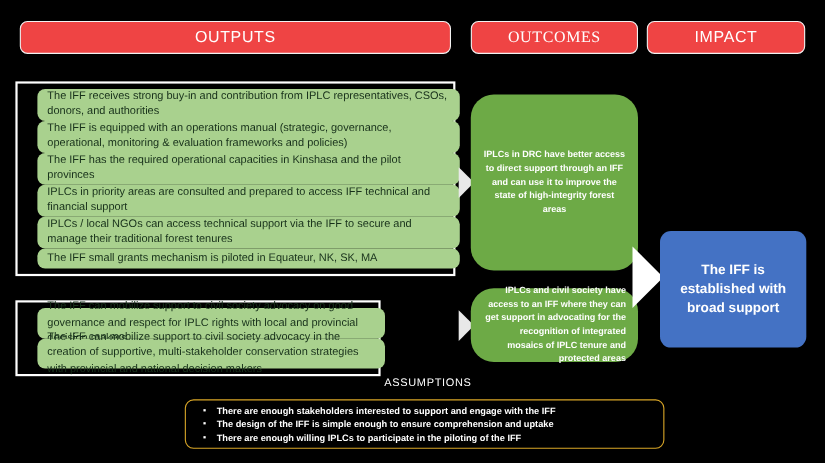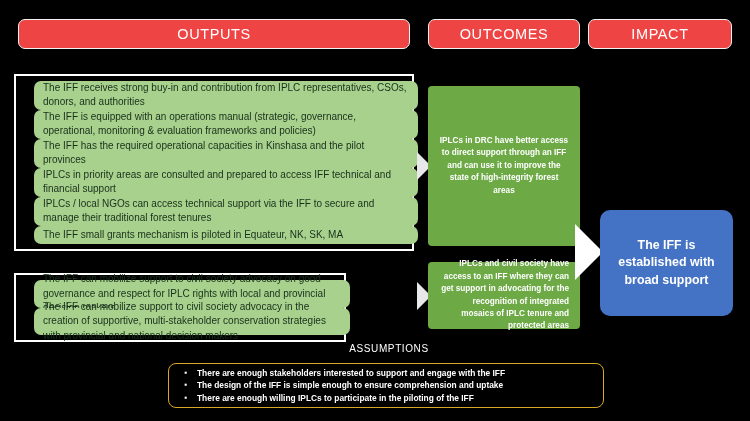--- a/index.html
+++ b/index.html
@@ -33,21 +33,21 @@
     background: #ef4444;
     color: #ffffff;
     display: flex;
     align-items: center;
     justify-content: center;
     font-size: 14.5px;
     letter-spacing: 0.6px;
     font-weight: 400;
   }
   #hdr-outputs  { left: 18px;  top: 19px; width: 392px; height: 30px; }
-  #hdr-outcomes { left: 428px; top: 19px; width: 152px; height: 30px; }
+  #hdr-outcomes { left: 428px; top: 19px; width: 152px; height: 30px; font-family: Liberation Serif, serif; }
   #hdr-impact   { left: 588px; top: 19px; width: 144px; height: 30px; }
 
   
   .group-panel {
     position: absolute;
     box-sizing: border-box;
     border: 2px solid #ffffff;
     background: #000000;
     padding: 5px 6px;
     display: flex;
@@ -73,21 +73,21 @@
   }
   .out-card.one-line { min-height: 17px; }
   .out-card.two-line { min-height: 26px; }
 
   
   .outcome {
     position: absolute;
     box-sizing: border-box;
     background: #6daa46;
     color: #ffffff;
-    border-radius: 4px;
+    border-radius: 21px;
     display: flex;
     align-items: center;
     justify-content: center;
     text-align: center;
     font-size: 8.2px;
     line-height: 1.52;
     font-weight: 600;
     padding: 6px 11px;
   }
   #outcome-1 { left: 428px; top: 86px;  width: 152px; height: 160px; }

